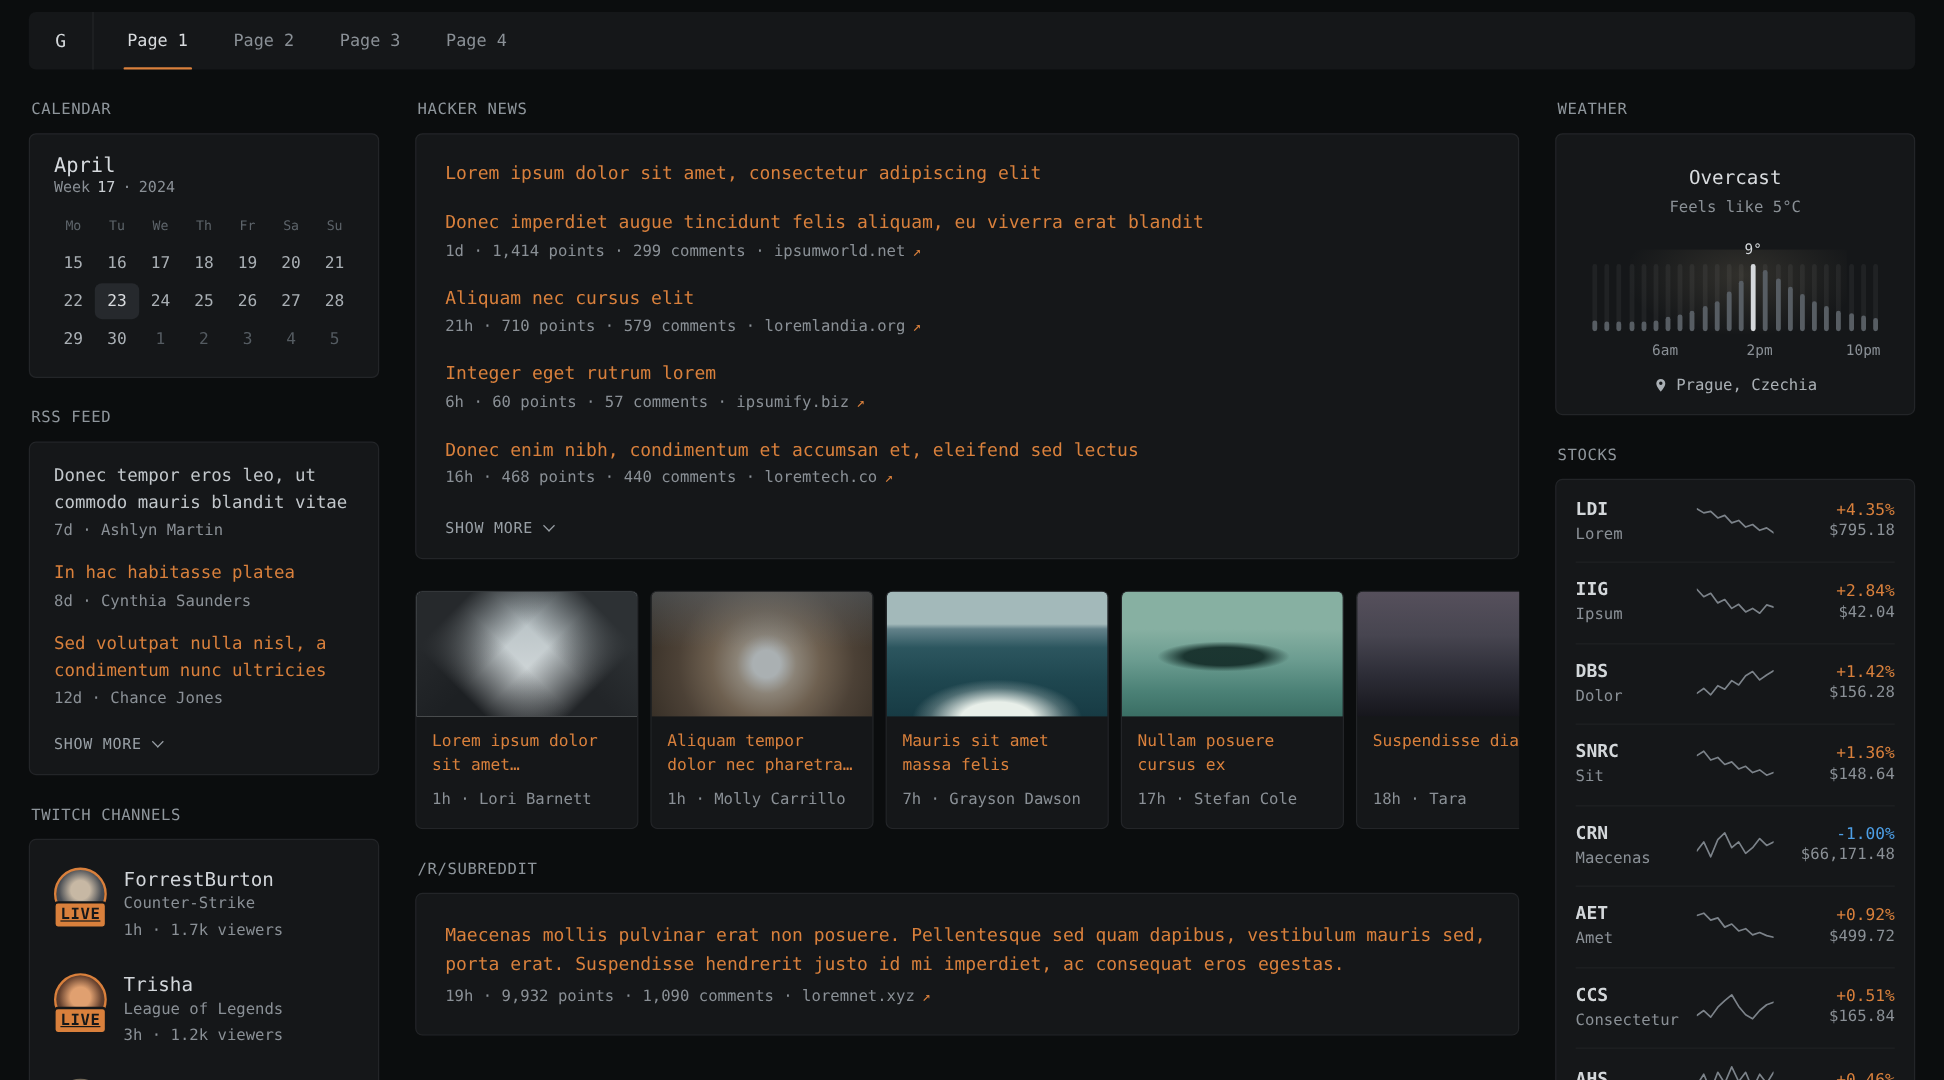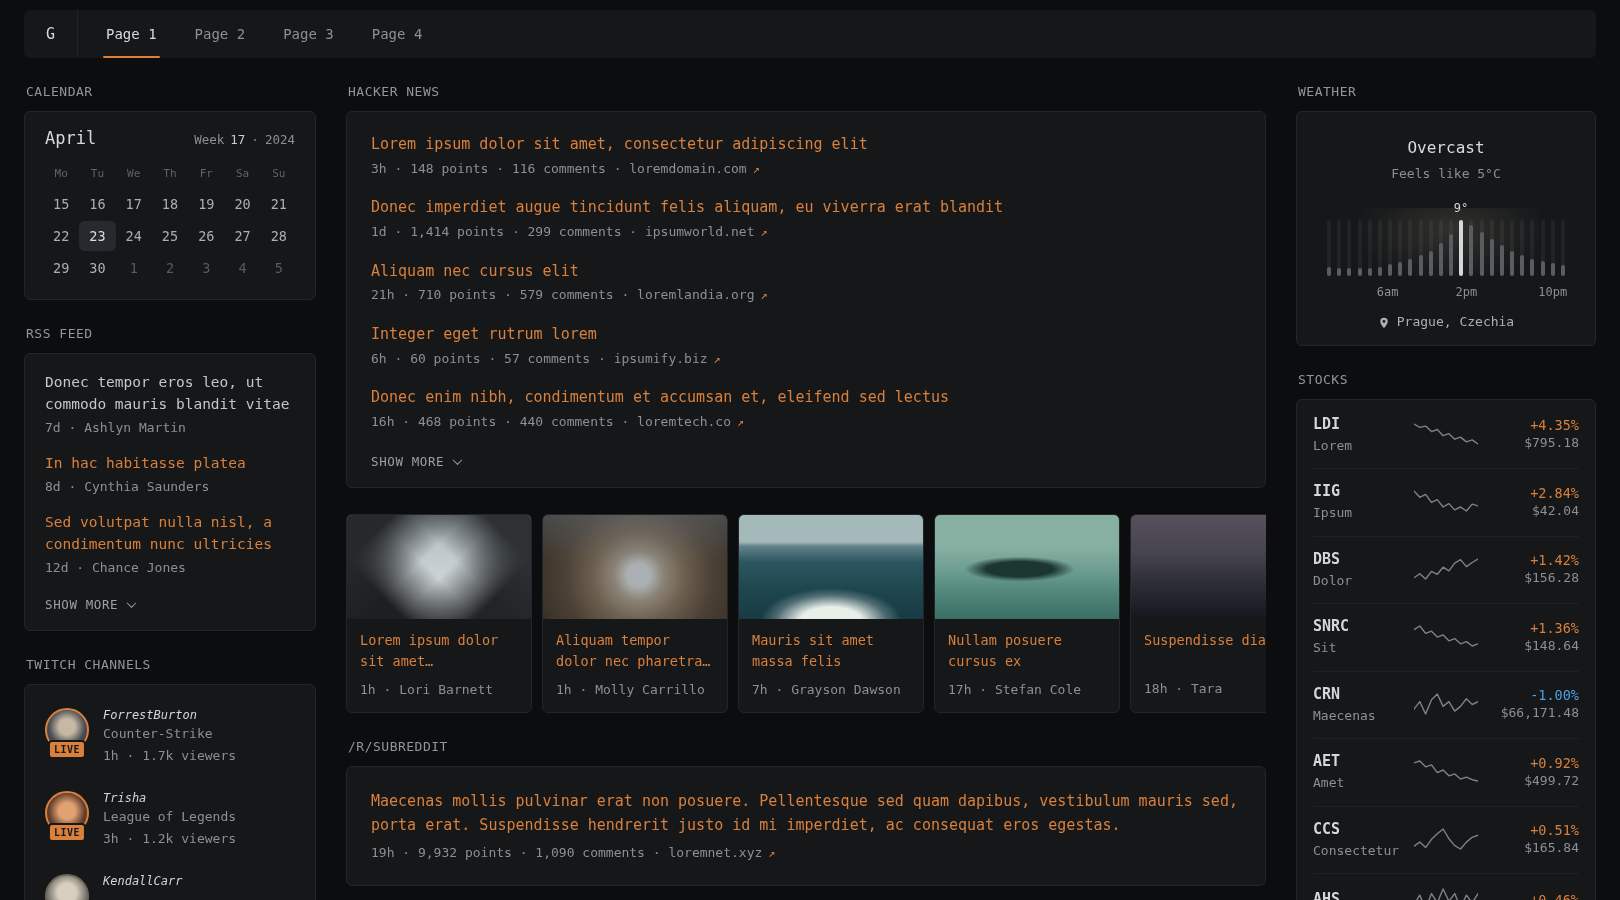--- a/index.html
+++ b/index.html
@@ -51,21 +51,21 @@
   .col-right{width:300px;flex:none;}
   .section{margin-bottom:26px;}
   .sec-title{
     font-size:13px;font-weight:normal;color:#8f969c;letter-spacing:.5px;
     margin:0 0 12px 2px;
   }
   .card{background:var(--card);border:1px solid var(--border);border-radius:6px;}
 
   
   .cal-card{padding:16px 18px 16px;}
-  .cal-head{display:flex;justify-content:space-between;align-items:baseline;padding:0 2px;}
+  .cal-head{display:flex;justify-content:space-between;align-items:baseline;padding:0 2px;flex-direction:column;}
   .cal-month{font-size:17px;color:#d6dade;}
   .cal-week{font-size:12.5px;display:flex;gap:6px;align-items:baseline;}
   .cal-week .lite{color:#c9ced2;}
   .cal-grid{display:grid;grid-template-columns:repeat(7,1fr);row-gap:2px;margin-top:12px;text-align:center;}
   .wd{font-size:11px;color:#5d646a;padding:7px 0;}
   .day{font-size:13.5px;color:#a9afb4;padding:7px 0;border-radius:6px;}
   .day.out{color:#545b61;}
   .day.sel{background:#26292d;color:#d9dcdf;}
 
   
@@ -88,24 +88,24 @@
   .twitch-card{padding:10px 20px;}
   .t-row{display:flex;gap:14px;padding:13px 0;align-items:flex-start;cursor:pointer;}
   .avatar-wrap{position:relative;flex:none;}
   .avatar{width:44px;height:44px;border-radius:50%;border:2px solid var(--accent);}
   .t-row:nth-child(3) .avatar{border-color:#6e6657;}
   .a1{background:radial-gradient(circle at 50% 42%,#c7b8a4 0 26%,#4a4e54 58%,#24272b 100%);}
   .a2{background:radial-gradient(circle at 50% 45%,#e0a070 0 28%,#64402e 60%,#2c2420 100%);}
   .a3{background:radial-gradient(circle at 50% 42%,#d9cfc0 0 30%,#75726c 65%,#3b3d40 100%);}
   .live-badge{
     position:absolute;left:50%;bottom:-7px;transform:translateX(-50%);
-    background:var(--accent);color:#16181a;font-size:10px;font-weight:bold;
-    letter-spacing:.5px;padding:2px 4px;border-radius:4px;border:2px solid var(--card);
-  }
-  .t-name{color:#d2d6da;font-size:12px;font-style:italic;}
+    background:var(--accent);color:#16181a;font-size:13px;font-weight:bold;
+    letter-spacing:.5px;padding:2px 4px;border-radius:4px;border:2px solid var(--card);text-decoration:underline;
+  }
+  .t-name{color:#d2d6da;font-size:16px;}
   .t-info .meta{margin-top:2px;}
 
   
   .hn-card{padding:22px 24px 12px;}
   .hn-item{margin-bottom:19px;}
   .hn-title{display:block;color:var(--accent);font-size:15px;line-height:1.45;cursor:pointer;}
   .hn-item .meta{margin-top:3px;}
   .ext{color:var(--accent);margin-left:6px;font-size:12px;cursor:pointer;}
 
   
@@ -160,21 +160,21 @@
   .wx-cols{display:flex;justify-content:space-between;height:100%;position:relative;}
   .wx-col{width:4px;background:rgba(255,255,255,.05);border-radius:2px;position:relative;}
   .wx-fill{position:absolute;left:0;right:0;bottom:0;border-radius:2px;background:#575d63;}
   .wx-col.peak .wx-fill{background:#d5d8db;}
   .wx-times{position:relative;height:15px;margin-top:9px;font-size:12px;color:var(--muted);}
   .wx-times span{position:absolute;transform:translateX(-50%);}
   .wx-times span:nth-child(1){left:27%;}
   .wx-times span:nth-child(2){left:58%;}
   .wx-times span:nth-child(3){left:92%;}
   .wx-loc{
-    display:flex;justify-content:center;align-items:flex-end;gap:7px;
+    display:flex;justify-content:center;align-items:center;gap:7px;
     margin-top:14px;color:#aab0b5;font-size:13px;
   }
   .pin{width:12px;height:12px;fill:#aab0b5;flex:none;}
 
   
   .stocks-card{padding:2px 16px;}
   .s-row{display:flex;align-items:center;padding:13px 0;cursor:pointer;}
   .s-row + .s-row{border-top:1px solid rgba(255,255,255,.045);}
   .s-left{flex:1;min-width:0;}
   .s-right{flex:1;text-align:right;}
@@ -306,21 +306,20 @@
     </div>
   </aside>
 
   <main class="col-mid">
 
     <div class="section">
       <h2 class="sec-title">HACKER NEWS</h2>
       <div class="card hn-card">
         <div class="hn-item">
           <a class="hn-title">Lorem ipsum dolor sit amet, consectetur adipiscing elit</a>
-          <div class="meta"><span>3h · 148 points · 116 comments · loremdomain.com</span><a class="ext">↗</a></div>
         </div>
         <div class="hn-item">
           <a class="hn-title">Donec imperdiet augue tincidunt felis aliquam, eu viverra erat blandit</a>
           <div class="meta"><span>1d · 1,414 points · 299 comments · ipsumworld.net</span><a class="ext">↗</a></div>
         </div>
         <div class="hn-item">
           <a class="hn-title">Aliquam nec cursus elit</a>
           <div class="meta"><span>21h · 710 points · 579 comments · loremlandia.org</span><a class="ext">↗</a></div>
         </div>
         <div class="hn-item">

